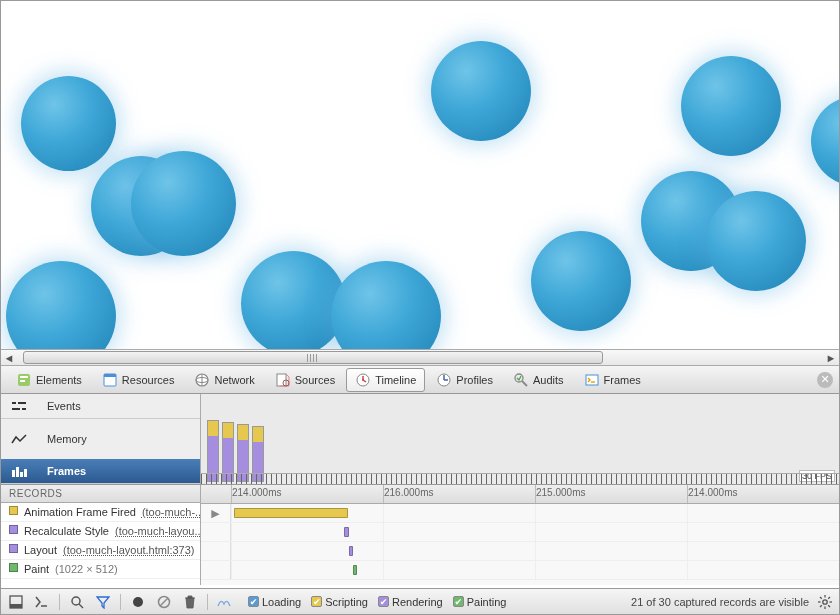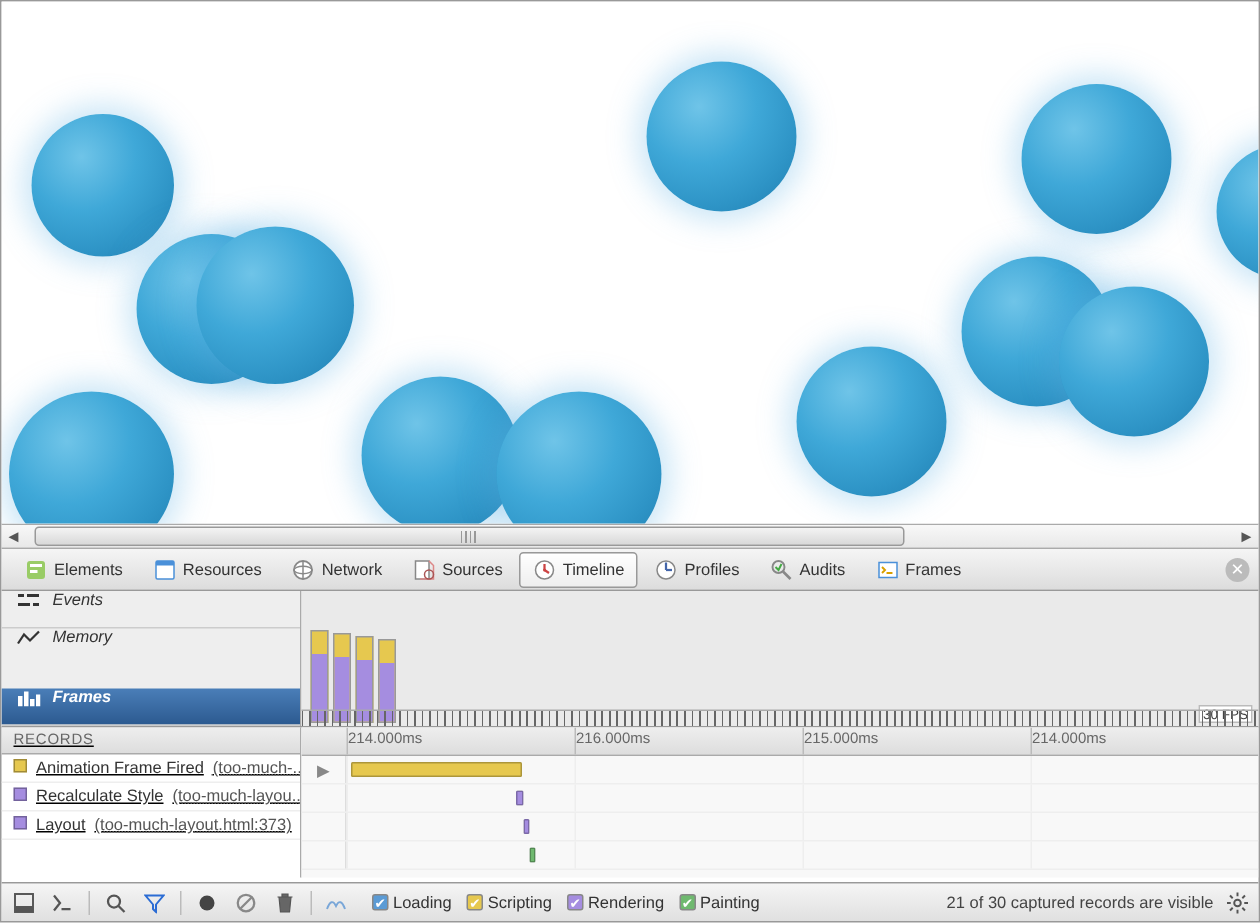--- a/index.html
+++ b/index.html
@@ -15,32 +15,32 @@
 
 .tabbar { height: 28px; background: linear-gradient(#f5f5f5,#dcdcdc); border-bottom: 1px solid #999; display: flex; align-items: center; padding: 0 6px; gap: 2px; }
 .tab { display: flex; align-items: center; gap: 4px; padding: 3px 8px; border: 1px solid transparent; border-radius: 3px; cursor: pointer; color: #333; }
 .tab.active { background: linear-gradient(#fff,#eee); border: 1px solid #999; box-shadow: inset 0 1px 0 #fff; }
 .tab .ticon { width: 16px; height: 16px; display: flex; align-items: center; justify-content: center; }
 .tabbar .spacer { flex: 1; }
 .closex { width: 16px; height: 16px; border-radius: 50%; background: #bbb; color: #fff; display: flex; align-items: center; justify-content: center; font-size: 11px; cursor: pointer; }
 
 .tl-panel { display: flex; height: 91px; border-bottom: 1px solid #999; }
 .tl-sidebar { width: 200px; background: #eee; border-right: 1px solid #aaa; display: flex; flex-direction: column; }
-.tl-row { display: flex; align-items: flex-start; gap: 8px; padding: 0 10px; height: 25px; border-bottom: 1px solid #ccc; cursor: pointer; color: #333; font-style: italic; }
+.tl-row { display: flex; align-items: center; gap: 20px; padding: 0 10px; height: 25px; border-bottom: 1px solid #ccc; cursor: pointer; color: #333; }
 .tl-row.selected { background: #3a6ea5; background: linear-gradient(#4a7eb8,#2c5a90); color: #fff; }
 .tl-row.last { border-bottom: none; flex:1; }
 .tl-canvas { flex: 1; position: relative; background: #eaeaea; }
 .frame-bars { position: absolute; left: 6px; top: 2px; bottom: 2px; display: flex; gap: 3px; align-items:flex-end; }
 .fbar { width: 12px; background: #e6c84f; border: 1px solid #999; position: relative; display:flex; flex-direction:column; justify-content:flex-end; }
 .fbar .purple { background: #a58de0; width: 100%; }
 .fps-label { position: absolute; right: 4px; bottom: 2px; font-size: 9px; color: #444; background: #fff; padding: 0 2px; border: 1px solid #bbb; }
 .ruler { height: 11px; border-top: 1px solid #aaa; background: repeating-linear-gradient(90deg,#666 0,#666 1px,transparent 1px,transparent 5px); position:absolute; left:0; right:0; bottom:0; }
 
 .rec-panel { display: flex; height: 100px; }
-.rec-sidebar { width: 200px; border-right: 1px solid #aaa; display: flex; flex-direction: column; text-decoration: underline; }
+.rec-sidebar { width: 200px; border-right: 1px solid #aaa; display: flex; flex-direction: column; }
 .rec-header { background: linear-gradient(#eee,#ddd); border-bottom: 1px solid #aaa; padding: 3px 8px; color: #666; font-size: 10px; letter-spacing: 0.5px; }
 .rec-item { display: flex; gap: 6px; padding: 3px 8px; border-bottom: 1px solid #eee; cursor: pointer; color: #333; white-space: nowrap; overflow: hidden; }
 .swatch { width: 9px; height: 9px; border: 1px solid rgba(0,0,0,0.3); flex-shrink: 0; }
 .rec-item .link { color: #555; text-decoration: underline dotted; }
 .rec-timeline { flex: 1; display: flex; flex-direction: column; background: #f8f8f8; overflow:hidden; }
 .rec-time-header { display: flex; background: linear-gradient(#eee,#ddd); border-bottom: 1px solid #aaa; height: 19px; }
 .rec-time-cell { flex: 1; border-left: 1px solid #bbb; text-align: left; color: #666; font-size: 10px; padding-top: 2px; }
 .rec-time-cell:first-child { border-left: none; width: 30px; flex: 0 0 30px; }
 .rec-track-row { display: flex; height: 19px; border-bottom: 1px solid #eee; align-items: center; }
 .rec-track-row .gutter { width: 30px; display: flex; align-items: center; justify-content: center; color: #888; border-right: 1px solid #ddd; height: 100%; }
@@ -237,20 +237,25 @@
         </div>
         <div class="rec-item">
           <span class="swatch" style="background:#a58de0"></span>
           <span>Recalculate Style</span> 
           <span class="link">(too-much-layou...</span>
         </div>
         <div class="rec-item">
           <span class="swatch" style="background:#a58de0"></span>
           <span>Layout</span> 
           <span class="link">(too-much-layout.html:373)</span>
+        </div>
+        <div class="rec-item">
+          <span class="swatch" style="background:#6fb96f"></span>
+          <span>Paint</span> 
+          <span style="color:#777">(1022 × 512)</span>
         </div>
       </div>
   </div>
   <div class="rec-timeline">
     <div class="rec-time-header" id="rec-time-header">
       <div class="rec-time-cell"></div>
     <div class="rec-time-cell">214.000ms</div>
         <div class="rec-time-cell">216.000ms</div>
         <div class="rec-time-cell">215.000ms</div>
         <div class="rec-time-cell">214.000ms</div>

